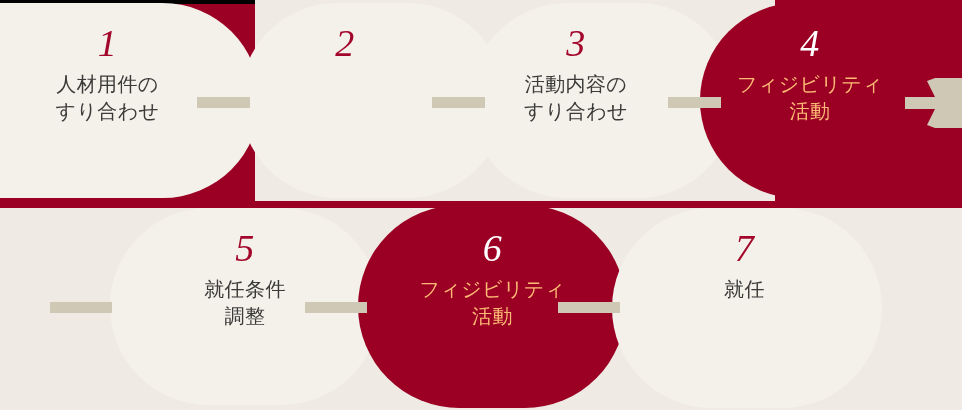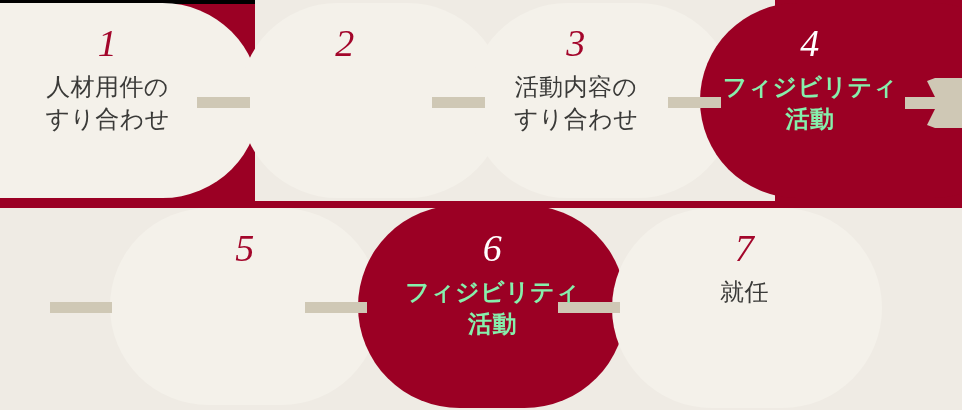--- a/index.html
+++ b/index.html
@@ -67,30 +67,30 @@
     font-style: italic;
     font-size: 38px;
     line-height: 1;
     color: #A3062B;
     margin-bottom: 9px;
     letter-spacing: 0.5px;
   }
   .step.on-red .step-num { color: #FFFFFF; }
 
   .step-label {
-    font-size: 24px;
+    font-size: 20px;
     line-height: 1.33;
     color: #3A3A38;
     font-weight: 400;
     white-space: pre-line;
     letter-spacing: 0.4px;
   }
   .step.on-red .step-label {
-    color: #86efac;
-    font-weight: 700;
+    color: #fdba74;
+    font-weight: 400;
   }
 
   
   .conn {
     position: absolute;
     height: 11px;
     background: #CFC8B5;
     border-radius: 0;
   }
 
@@ -177,20 +177,22 @@
     <div class="pill red" style="left:358px; top:0px; width:268px; height:203px;"></div>
 
     <div class="pill cream" style="left:612px; top:3px; width:270px; height:200px;"></div>
 
     <div class="conn" style="left:50px; top:97px; width:62px;"></div>
     <div class="conn" style="left:305px; top:97px; width:62px;"></div>
     <div class="conn" style="left:558px; top:97px; width:62px;"></div>
 
     <div class="step" style="left:125px; top:24px; width:240px;">
       <div class="step-num">5</div>
+      <div class="step-label">就任条件
+調整</div>
     </div>
 
     <div class="step on-red" style="left:370px; top:24px; width:245px;">
       <div class="step-num">6</div>
       <div class="step-label">フィジビリティ
 活動</div>
     </div>
 
     <div class="step" style="left:622px; top:24px; width:245px;">
       <div class="step-num">7</div>

